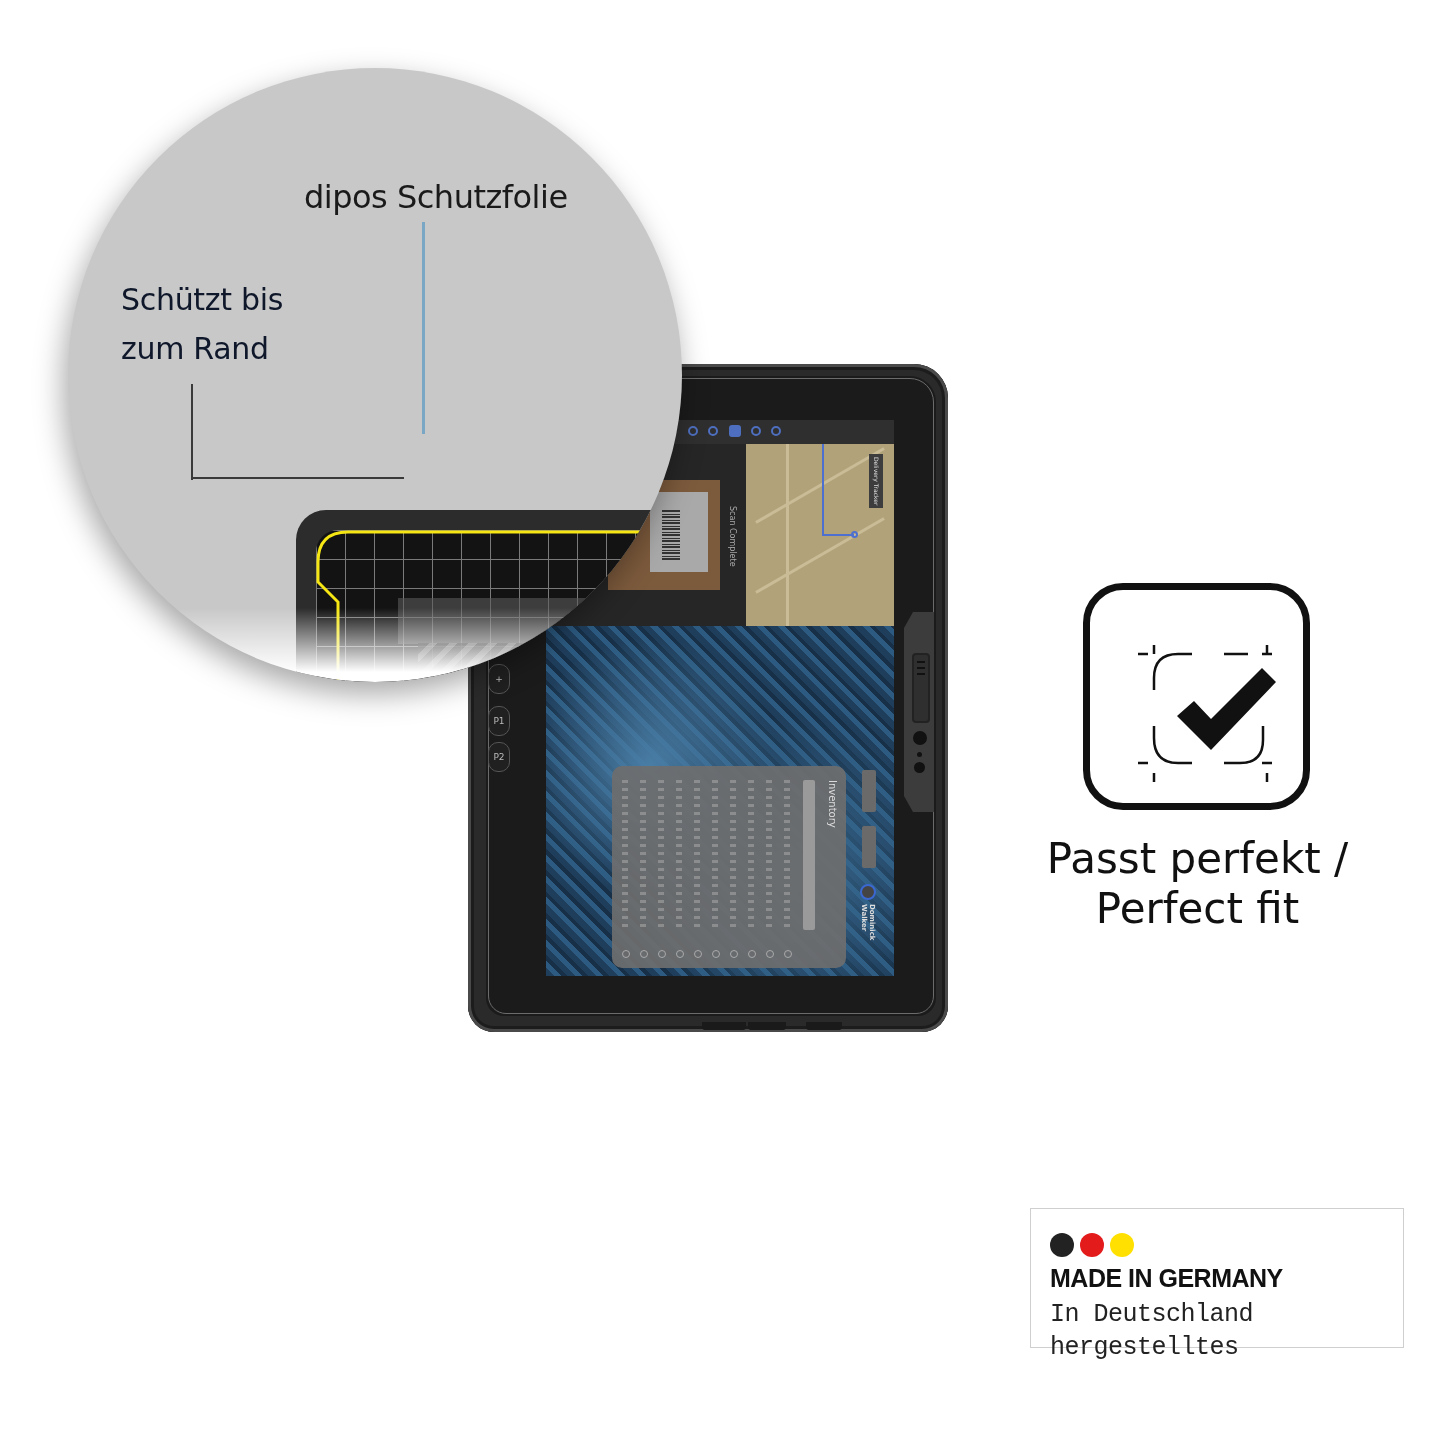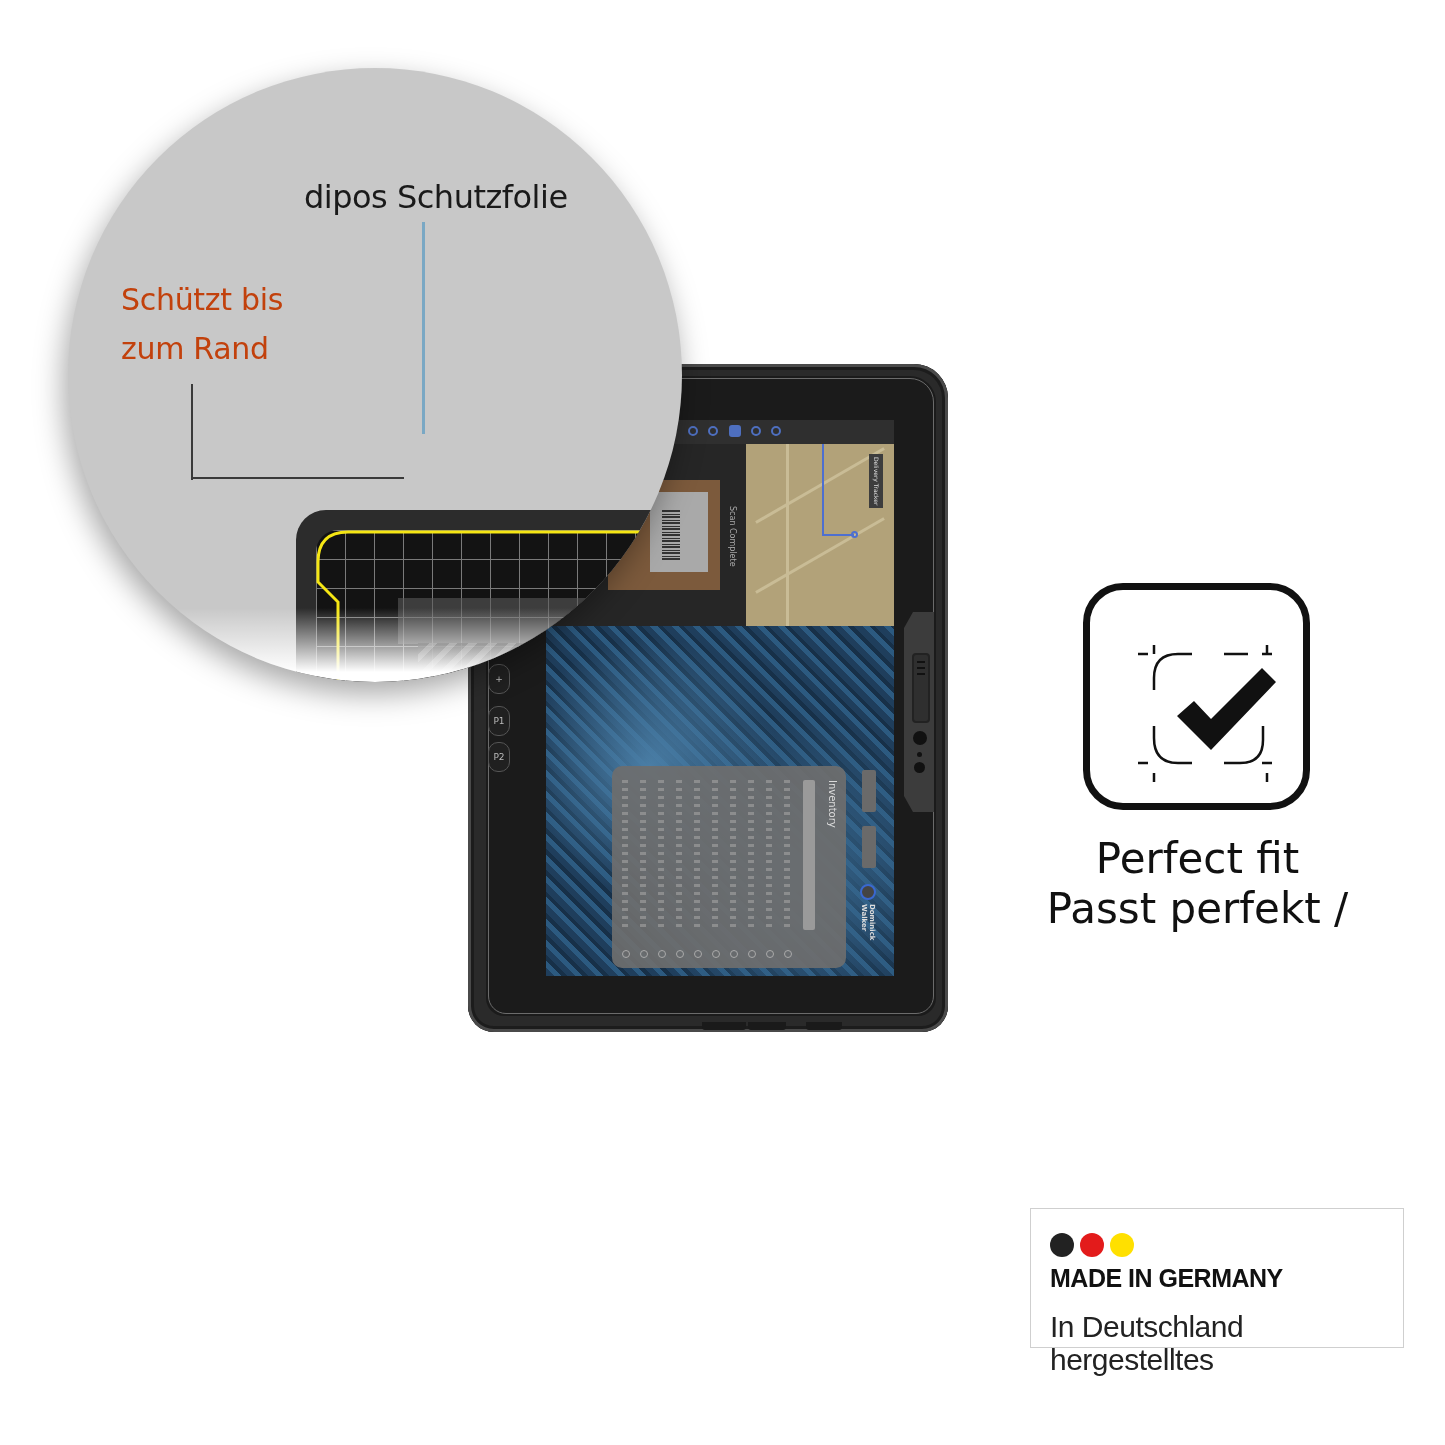--- a/index.html
+++ b/index.html
@@ -54,34 +54,34 @@
   .mag-inner{position:absolute;left:0;top:0;width:614px;height:614px;}
   .mag-tablet{left:228px;top:442px;width:420px;height:260px;background:#2c2c2c;border-radius:30px 0 0 0;}
   .mag-screen{left:248px;top:462px;width:400px;height:240px;background:#131313;border-radius:22px 0 0 0;
     background-image:linear-gradient(#7a7a7a 1px,transparent 1px),linear-gradient(90deg,#7a7a7a 1px,transparent 1px);
     background-size:29px 29px;}
   .mag-hatch{left:350px;top:575px;width:210px;height:60px;background:repeating-linear-gradient(135deg,#1a1a1a 0 8px,#5a5a5a 8px 14px);opacity:.8;}
   .mag-gray{left:330px;top:530px;width:300px;height:46px;background:rgba(90,90,90,0.6);}
   .mag-fade{left:0;top:540px;width:614px;height:80px;background:linear-gradient(180deg,rgba(255,255,255,0) 0,#ffffff 80%);}
 
   .label-folie{left:304px;top:178px;font-size:32px;color:#1a1a1a;font-family:"DejaVu Sans",sans-serif;letter-spacing:-0.5px;}
-  .label-rand{left:121px;top:275px;font-size:30px;color:#c2410c;line-height:49px;letter-spacing:-0.3px;}
+  .label-rand{left:121px;top:275px;font-size:30px;color:#0f172a;line-height:49px;letter-spacing:-0.3px;}
   .line-blue{left:422px;top:222px;width:3px;height:212px;background:#7aa8c4;}
   .line-black-v{left:191px;top:384px;width:2px;height:96px;background:#3a3a3a;}
   .line-black-h{left:191px;top:477px;width:213px;height:2px;background:#3a3a3a;}
 
   
   .fit-icon{left:1083px;top:583px;width:227px;height:227px;box-sizing:border-box;border:7px solid #111;border-radius:40px;background:#fff;}
   .fit-caption{left:1020px;top:834px;width:355px;text-align:center;font-size:42px;line-height:50px;color:#111;}
 
   
   .mig{left:1030px;top:1208px;width:374px;height:140px;border:1px solid #cfcfcf;box-sizing:border-box;background:#fff;}
   .mig-dot{position:absolute;top:1233px;width:24px;height:24px;border-radius:50%;}
   .mig-title{left:1050px;top:1264px;font-family:"Liberation Sans",sans-serif;font-weight:bold;font-size:25px;color:#111;letter-spacing:-0.5px;}
-  .mig-sub{left:1050px;top:1298px;font-family:Liberation Sans, sans-serif;font-size:30px;line-height:33px;color:#222;letter-spacing:-0.5px;width:360px;margin-top:12px;}
+  .mig-sub{left:1050px;top:1298px;font-family:Liberation Mono, monospace;font-size:25px;line-height:33px;color:#222;letter-spacing:-0.5px;width:360px;}
 </style>
 </head>
 <body>
 
 <div class="abs tablet"></div>
 <div class="abs tablet-screen-frame"></div>
 
 <div class="abs screen"></div>
 <div class="abs top-bar">
   <span class="top-icon" style="left:142px"></span>
@@ -180,22 +180,22 @@
 <div class="abs fit-icon">
   <svg width="213" height="213" viewBox="0 0 213 213">
     <g stroke="#111" stroke-width="2.5" fill="none">
       <path d="M64 55 V64 M48 64 H58 M177 55 V64 M172 64 H182 M48 173 H58 M64 183 V192 M172 173 H182 M177 183 V192"></path>
       <path d="M102 64 H88 Q64 64 64 88 V100 M134 64 H158 M64 136 V148 Q64 173 88 173 H102 M134 173 H150 Q173 173 173 150 V136"></path>
     </g>
     <polygon points="87,126 104,111 121,129 172,78 186,92 121,160" fill="#111"></polygon>
   </svg>
 </div>
 <div class="abs fit-caption">
+  <div>Passt perfekt /</div>
   <div>Perfect fit</div>
-  <div>Passt perfekt /</div>
 </div>
 
 <div class="abs mig"></div>
 <span class="mig-dot" style="left:1050px;background:#222222"></span>
 <span class="mig-dot" style="left:1080px;background:#e31b1b"></span>
 <span class="mig-dot" style="left:1110px;background:#ffe000"></span>
 <div class="abs mig-title">MADE IN GERMANY</div>
 <div class="abs mig-sub">
   <div>In Deutschland hergestelltes</div>
 </div>

